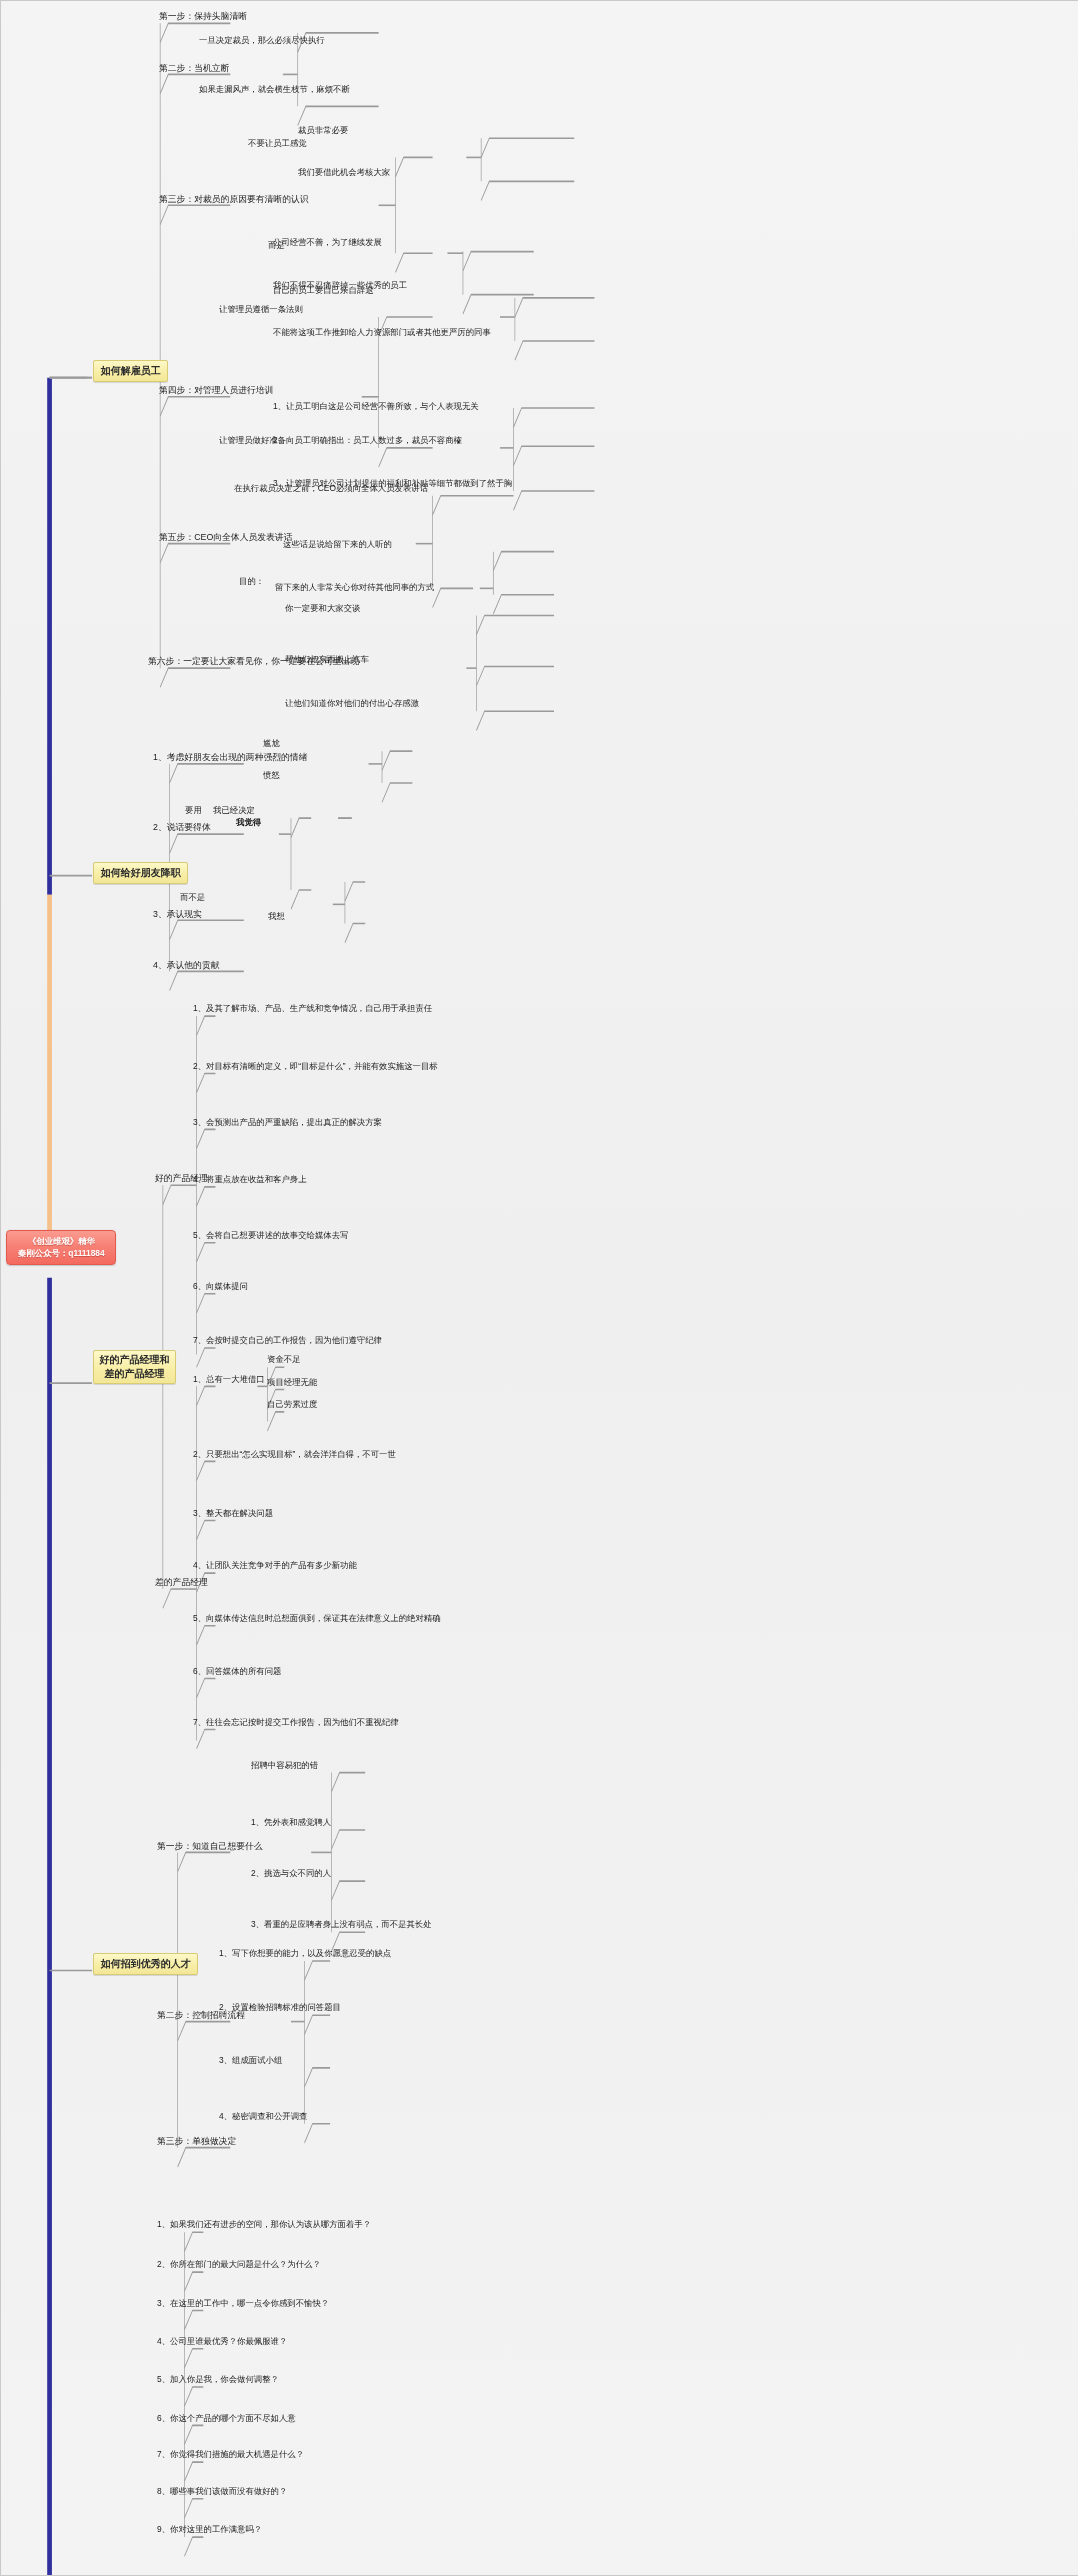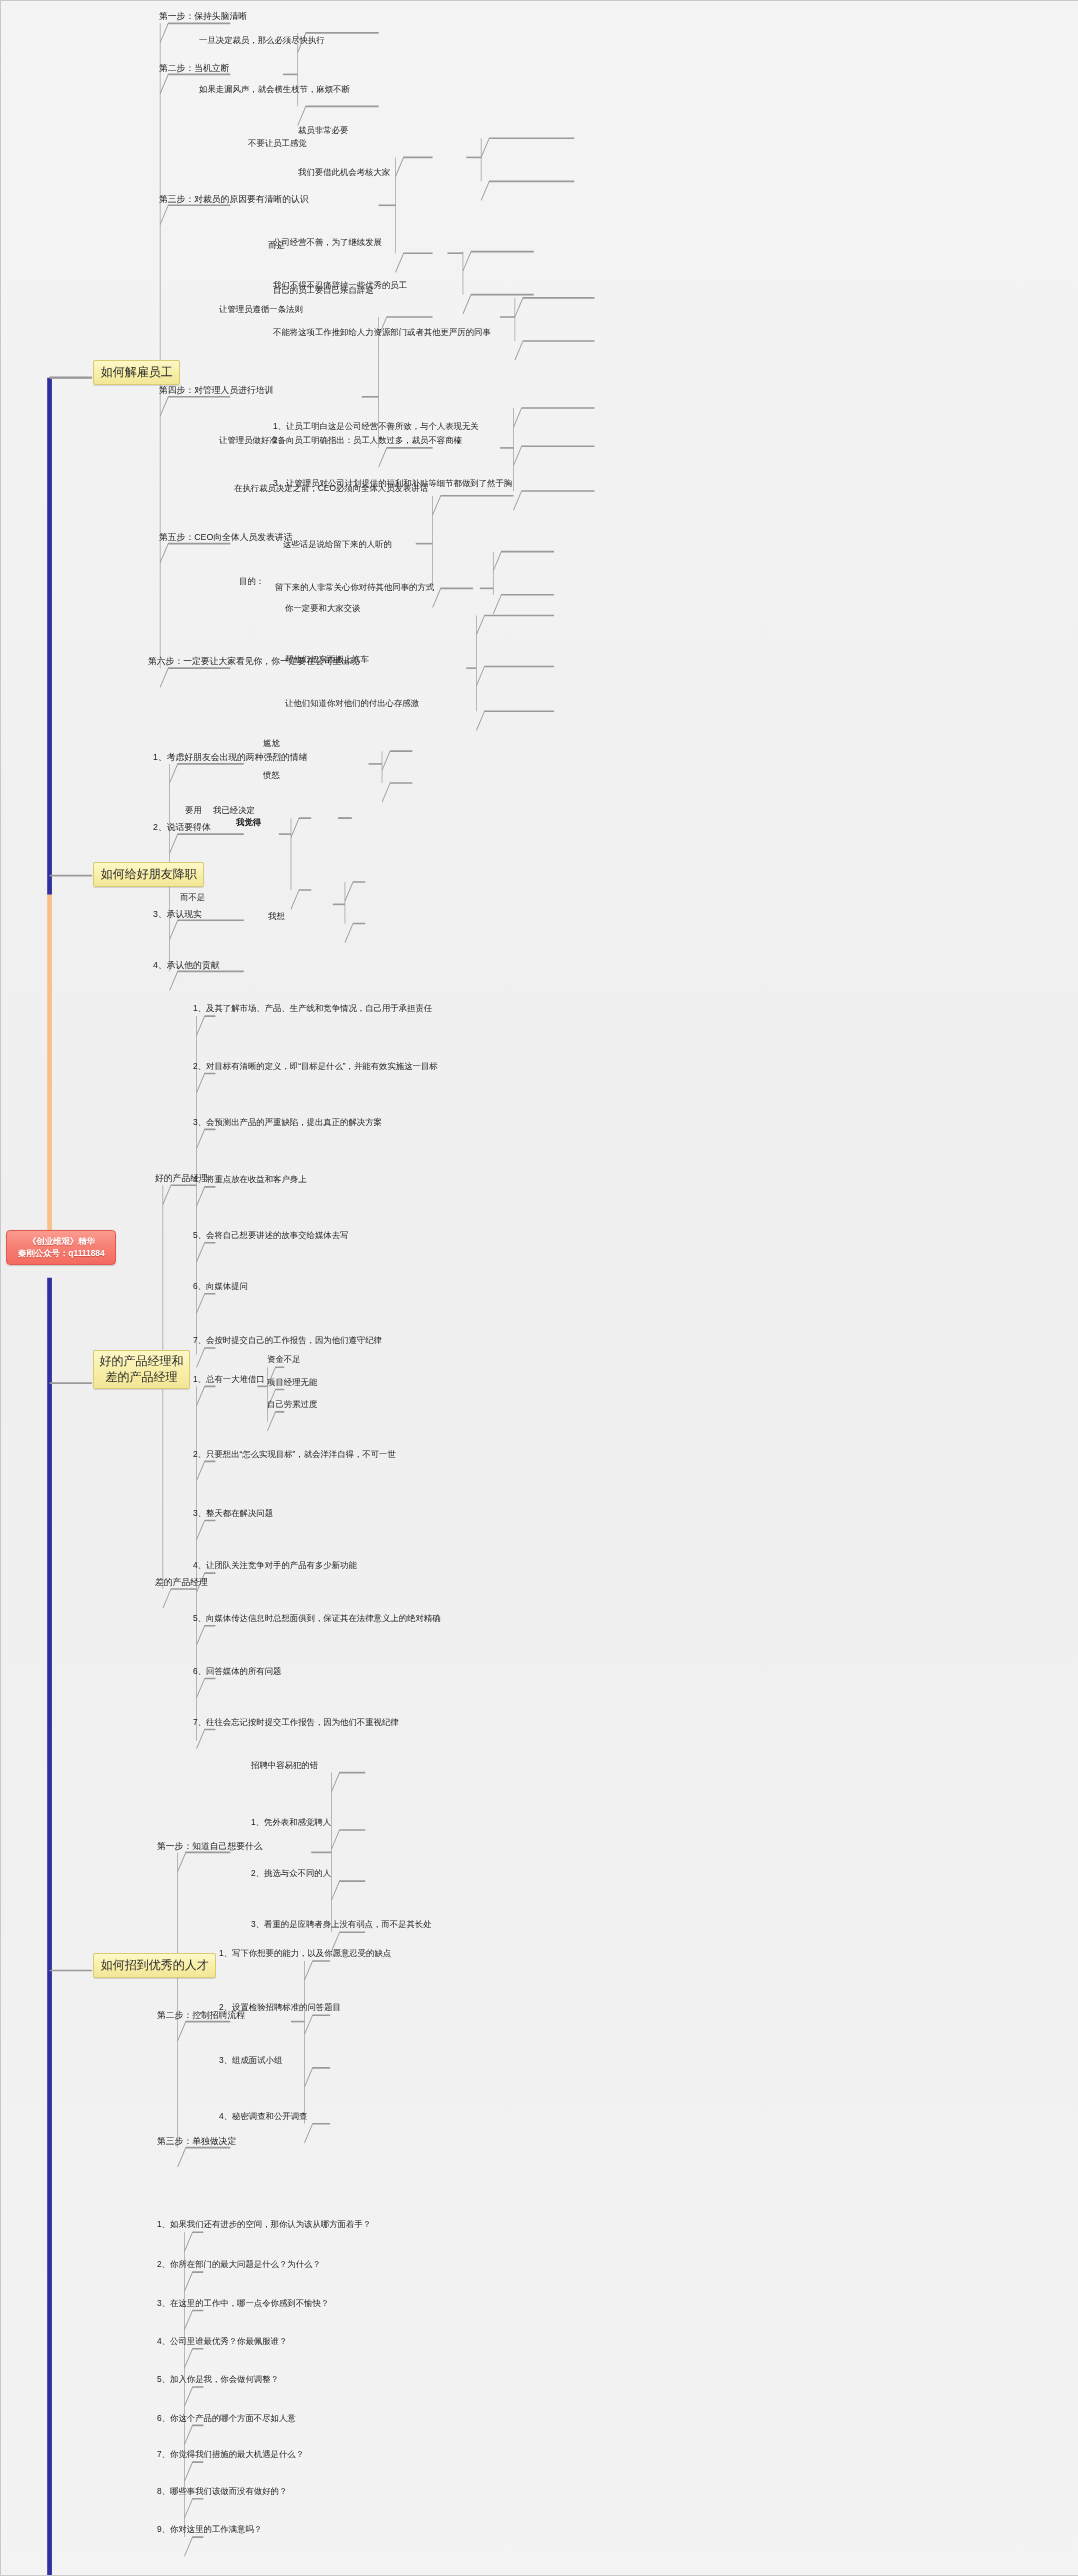--- a/index.html
+++ b/index.html
@@ -34,22 +34,22 @@
     font-size: 8.4px;
   }
   .lvl3 {
     font-size: 8.8px;
   }
 
   
   .topic {
     position: absolute;
     white-space: nowrap;
-    font-size: 12px;
-    font-weight: normal;
+    font-size: 10px;
+    font-weight: bold;
     color: #2a2a2a;
     background: linear-gradient(180deg,#fdf7c0 0%,#f7edа0 55%,#f3e79a 100%);
     background: linear-gradient(180deg,#fdf8c8 0%,#f7eda4 60%,#f2e697 100%);
     border: 0.7px solid #d9cb72;
     padding: 2.7px 6.7px 3.4px 6.7px;
     border-radius: 2px;
     box-shadow: 0 0.7px 0.7px rgba(0,0,0,.12);
   }
   .topic::before, .topic::after {
     content: ""; position: absolute; top: 0; bottom: 0; width: 4px;
@@ -273,21 +273,21 @@
   <div class="node lvl2" style="left: 295px; top: 166px;">我们要借此机会考核大家</div>
   <div class="node lvl2" style="left: 265px; top: 239px;">而是</div>
   <div class="node lvl2" style="left: 270px; top: 236px;">公司经营不善，为了继续发展</div>
   <div class="node lvl2" style="left: 270px; top: 279px;">我们不得不忍痛辞掉一些优秀的员工</div>
 
   <div class="node lvl3" style="left: 156px; top: 383px;">第四步：对管理人员进行培训</div>
   <div class="node lvl2" style="left: 216px; top: 303px;">让管理员遵循一条法则</div>
   <div class="node lvl2" style="left: 270px; top: 284px;">自己的员工要自己亲自辞退</div>
   <div class="node lvl2" style="left: 270px; top: 326px;">不能将这项工作推卸给人力资源部门或者其他更严厉的同事</div>
   <div class="node lvl2" style="left: 216px; top: 434px;">让管理员做好准备</div>
-  <div class="node lvl2" style="left: 270px; top: 420px;">1、让员工明白这是公司经营不善所致，与个人表现无关</div>
+  <div class="node lvl2" style="left: 270px; top: 400px;">1、让员工明白这是公司经营不善所致，与个人表现无关</div>
   <div class="node lvl2" style="left: 270px; top: 434px;">2、向员工明确指出：员工人数过多，裁员不容商榷</div>
   <div class="node lvl2" style="left: 270px; top: 477px;">3、让管理员对公司计划提供的福利和补贴等细节都做到了然于胸</div>
 
   <div class="node lvl3" style="left: 156px; top: 530px;">第五步：CEO向全体人员发表讲话</div>
   <div class="node lvl2" style="left: 231px; top: 482px;">在执行裁员决定之前，CEO必须向全体人员发表讲话</div>
   <div class="node lvl2" style="left: 236px; top: 575px;">目的：</div>
   <div class="node lvl2" style="left: 272px; top: 538px; margin-left: 8px;">这些话是说给留下来的人听的</div>
   <div class="node lvl2" style="left: 272px; top: 581px;">留下来的人非常关心你对待其他同事的方式</div>
 
   <div class="node lvl3" style="left: 145px; top: 654px;">第六步：一定要让大家看见你，你一定要在公司里出现</div>

